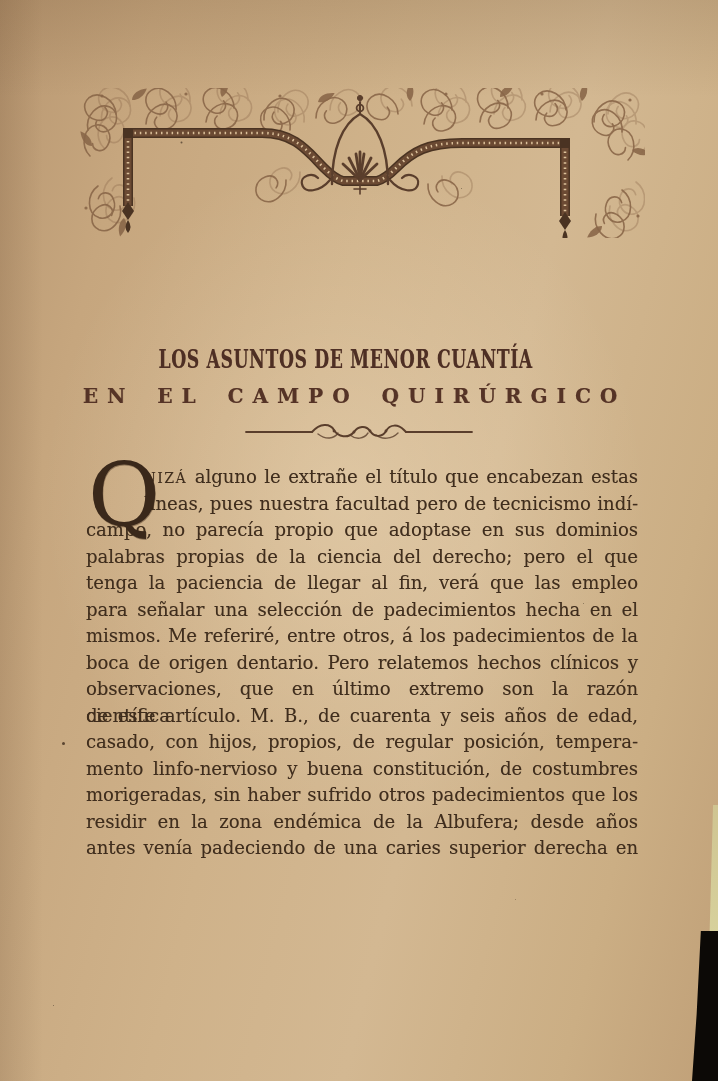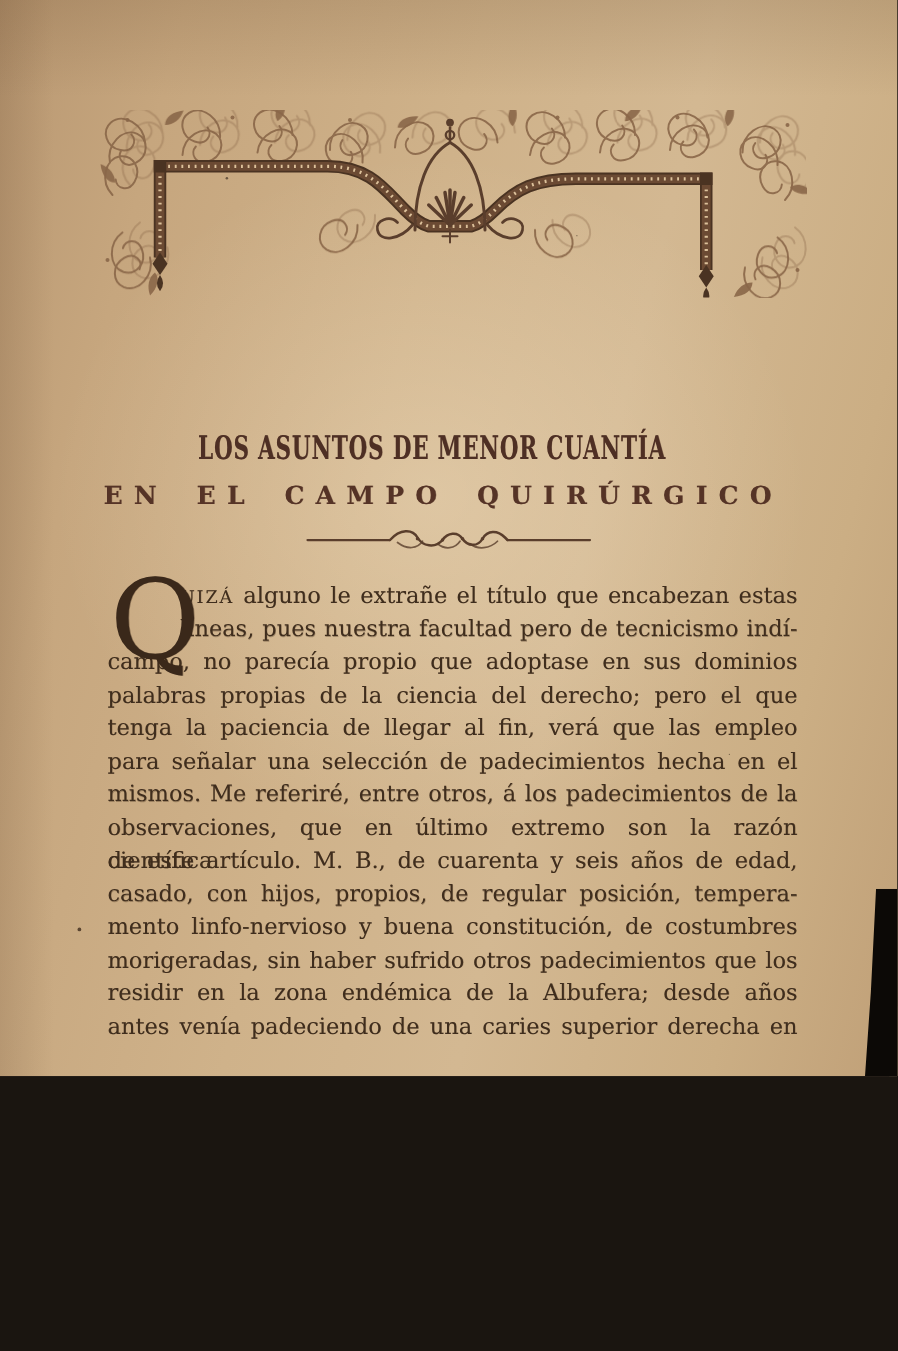--- a/index.html
+++ b/index.html
@@ -1,17 +1,17 @@
 <!DOCTYPE html>
 <html><head>
 <meta charset="utf-8">
 <style>
   html,body{margin:0;padding:0;background:#1a1510;}
   .photo{
-    position:relative;width:718px;height:861px;overflow:hidden;
+    position:relative;width:718px;height:1081px;overflow:hidden;
     font-family:"DejaVu Serif",serif;
     background:
       radial-gradient(ellipse 60% 45% at 48% 46%, rgba(255,241,214,0.30), rgba(255,241,214,0) 70%),
       linear-gradient(to bottom, rgba(110,80,50,0.20) 0%, rgba(110,80,50,0) 9%),
       linear-gradient(to right, rgba(100,70,45,0.18) 0%, rgba(100,70,45,0) 6%),
       linear-gradient(104deg,#b99872 0%,#c6a67e 16%,#cfb28a 42%,#d3b892 62%,#cbae84 84%,#c0a078 100%);
   }
   .specks{position:absolute;left:62px;top:742px;width:3px;height:3px;border-radius:50%;
     background:#5a4531;
     box-shadow:118px -601px 0 -0.5px #6a5640, 398px -555px 0 -1px #7a674e,
@@ -164,20 +164,21 @@
   <div class="para">
     <span class="dropcap">Q</span>
     <div class="pline indented"><span class="firstword">UIZÁ</span> <span>alguno le extrañe el título que encabezan estas</span></div>
     <div>
         <div class="pline indented">lineas, pues nuestra facultad pero de tecnicismo indí-</div>
         <div class="pline">campo, no parecía propio que adoptase en sus dominios</div>
         <div class="pline">palabras propias de la ciencia del derecho; pero el que</div>
         <div class="pline">tenga la paciencia de llegar al fin, verá que las empleo</div>
         <div class="pline">para señalar una selección de padecimientos hecha en el</div>
         <div class="pline">mismos. Me referiré, entre otros, á los padecimientos de la</div>
+        <div class="pline">boca de origen dentario. Pero relatemos hechos clínicos y</div>
         <div class="pline">observaciones, que en último extremo son la razón científica</div>
         <div class="pline">de este artículo. M. B., de cuarenta y seis años de edad,</div>
         <div class="pline">casado, con hijos, propios, de regular posición, tempera-</div>
         <div class="pline">mento linfo-nervioso y buena constitución, de costumbres</div>
         <div class="pline">morigeradas, sin haber sufrido otros padecimientos que los</div>
         <div class="pline">residir en la zona endémica de la Albufera; desde años</div>
         <div class="pline">antes venía padeciendo de una caries superior derecha en</div>
       </div>
   </div>
 

